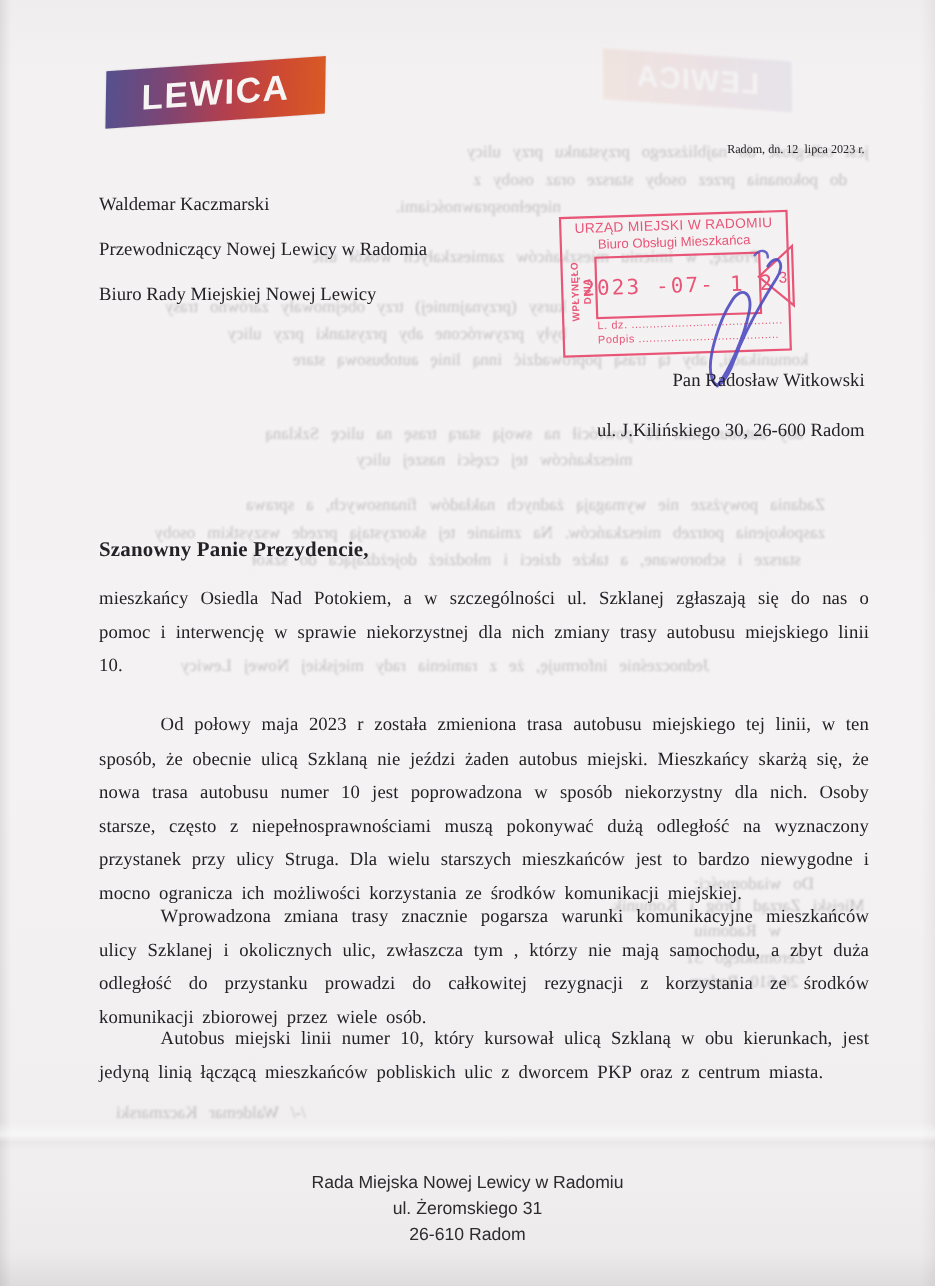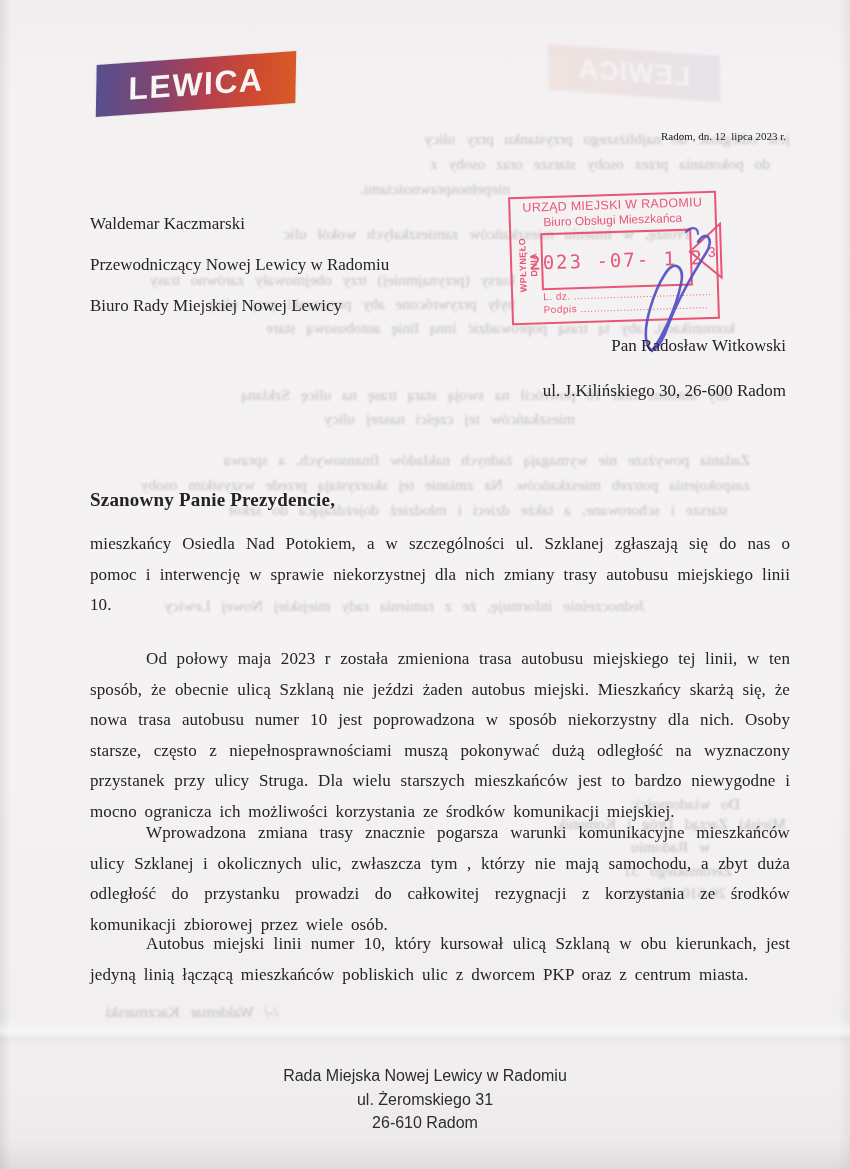--- a/index.html
+++ b/index.html
@@ -36,21 +36,21 @@
     position:absolute;left:548px;top:50px;width:172px;height:46px;
     display:flex;align-items:center;justify-content:center;
     transform:scaleX(-1) rotate(-4deg) skewX(-5deg);
     background:linear-gradient(92deg,#55508e,#b33f4e 55%,#d95a25);
     opacity:.08;filter:blur(1px);
   }
   .logo-bleed span{font-family:"Liberation Sans",sans-serif;font-weight:bold;font-size:27px;letter-spacing:1px;color:#fff;}
 
   
   .dateline{position:absolute;right:64px;top:130px;font-size:11px;white-space:pre;}
-  .sender{position:absolute;left:90px;top:176px;font-size:17px;margin-top:38px;}
+  .sender{position:absolute;left:90px;top:176px;font-size:17px;}
   .sender div{margin-bottom:21px;}
   .recipient{position:absolute;right:64px;top:336px;font-size:17px;text-align:right;margin-left:12px;}
   .recipient div{margin-bottom:25px;}
   .salutation{position:absolute;left:90px;top:489px;font-size:19px;font-weight:bold;letter-spacing:.2px;text-align:right;}
   .para{
     position:absolute;left:90px;width:700px;font-size:17px;line-height:30.6px;
     text-align:justify;word-spacing:3.5px;letter-spacing:.1px;margin:0;
   }
   .para.indent{text-indent:56px;}
   #para1{top:529px;} #para2{top:621px;margin-top:23px;} #para3{top:818px;} #para4{top:929px;}
@@ -122,21 +122,21 @@
   </div>
 
   <div class="logo">
     <span>LEWICA</span>
   </div>
 
   <div class="dateline">Radom, dn. 12  lipca 2023 r.</div>
 
   <div class="sender">
     <div>Waldemar Kaczmarski</div>
-    <div>Przewodniczący Nowej Lewicy w Radomiu</div>
+    <div>Przewodniczący Nowej Lewicy w Radomia</div>
     <div>Biuro Rady Miejskiej Nowej Lewicy</div>
   </div>
 
   <div class="stamp">
     <div class="stamp-l1">URZĄD MIEJSKI W RADOMIU</div>
     <div class="stamp-l2">Biuro Obsługi Mieszkańca</div>
     <div class="stamp-received">WPŁYNĘŁO
 DNIA</div>
     <div class="stamp-datebox">
       <span class="stamp-date">2023 -07- 1 2</span>

